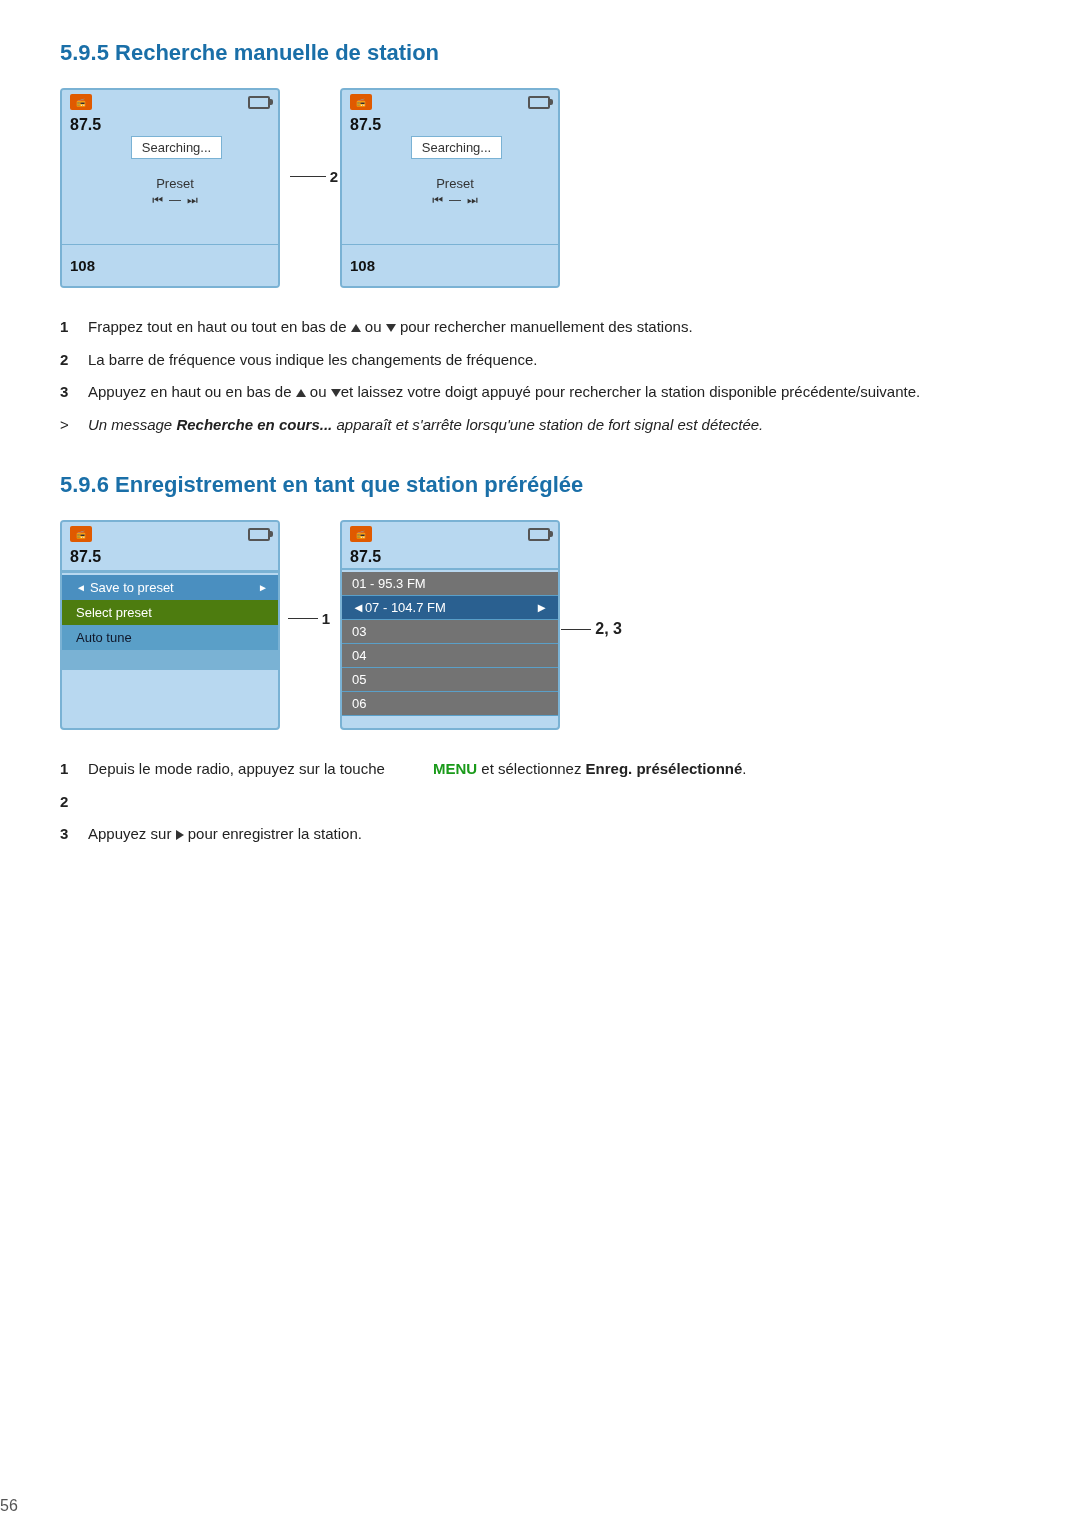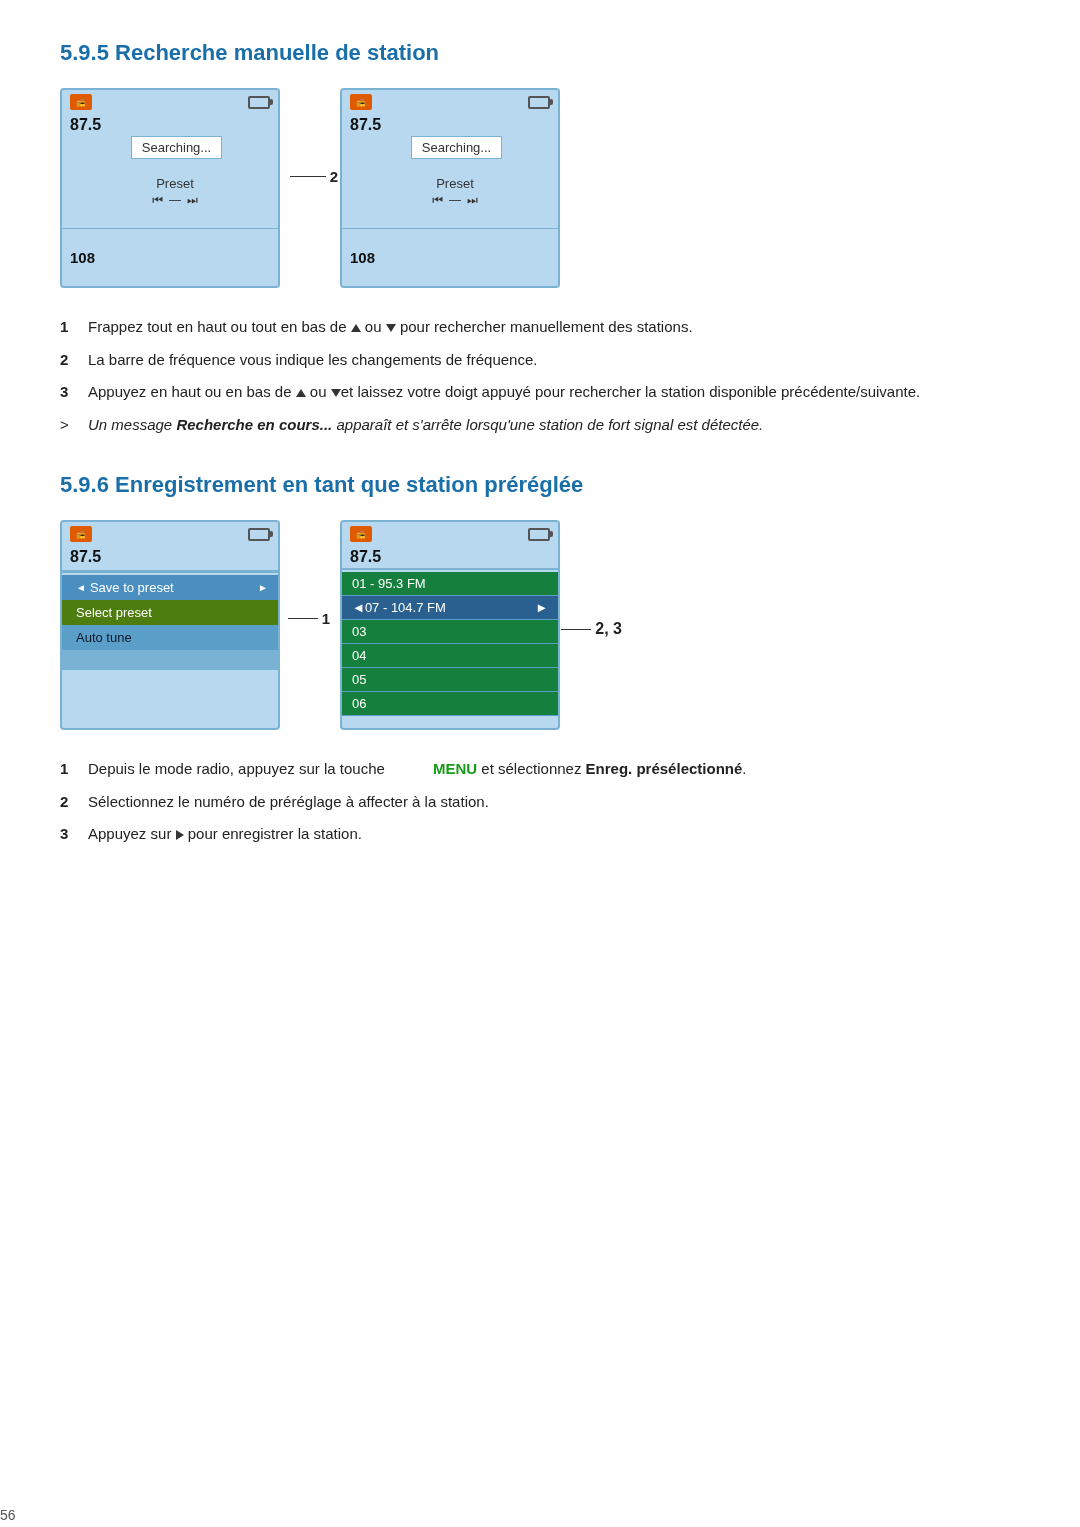--- a/index.html
+++ b/index.html
@@ -146,21 +146,21 @@
       gap: 6px;
       font-size: 12px;
       color: #333;
       margin-top: 2px;
     }
 
     .screen-bottom-freq {
       font-size: 15px;
       font-weight: bold;
       color: #111;
-      padding: 20px 8px;
+      padding: 12px 8px;
       border-top: 1px solid #7ab2d4;
       position: absolute;
       bottom: 0;
       left: 0;
       right: 0;
       background: #b8d8f0;
     }
 
     
     .instructions {
@@ -236,35 +236,35 @@
     }
     .screen2-list-item .arrow-right {
       font-size: 10px;
       margin-left: auto;
     }
 
     .preset-list-item {
       padding: 4px 10px;
       font-size: 13px;
       color: #fff;
-      background: #15803d;
+      background: #737373;
       border-bottom: 1px solid #5a9fc8;
     }
 
     .preset-list-item.selected {
       background: #1a5a90;
       display: flex;
       align-items: center;
     }
 
     .page-number {
-      font-size: 14px;
+      font-size: 16px;
       color: #555;
       position: absolute;
-      bottom: 4px;
+      bottom: 12px;
       left: 0;
     }
 
     .triangle-up {
       display: inline-block;
       width: 0;
       height: 0;
       border-left: 5px solid transparent;
       border-right: 5px solid transparent;
       border-bottom: 8px solid #333;
@@ -444,21 +444,20 @@
 
   </div>
 
   <ol class="instructions" style="padding-left:0;">
     <li>
       <span class="num">1</span>
       <span>Depuis le mode radio, appuyez sur la touche <span class="menu-text">MENU</span> et sélectionnez <strong>Enreg. présélectionné</strong>.</span>
     </li>
     <li>
       <span class="num">2</span>
-      <span>Sélectionnez le numéro de préréglage à affecter à la station.</span>
     </li>
     <li>
       <span class="num">3</span>
       <span>Appuyez sur <span class="triangle-right" style="border-left-color:#333;"></span> pour enregistrer la station.</span>
     </li>
   </ol>
 </div>
 
 <div class="page-number">56</div>
 

